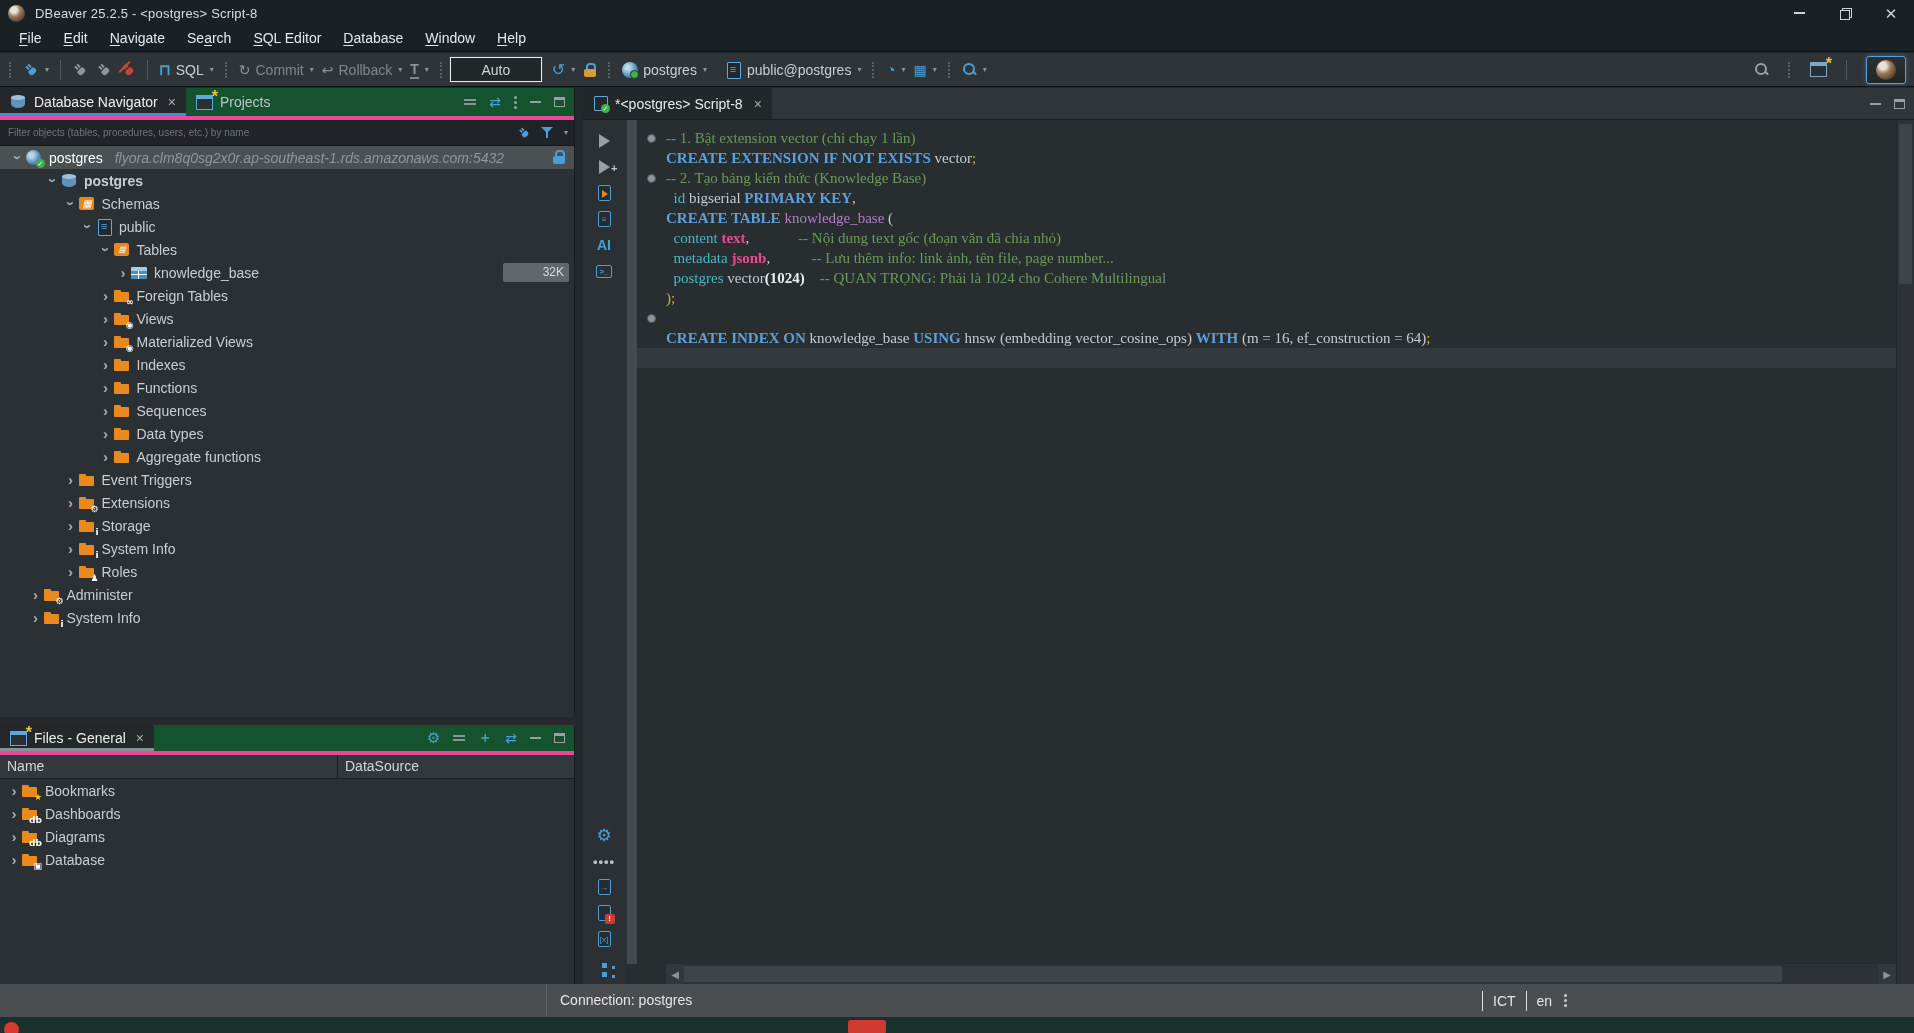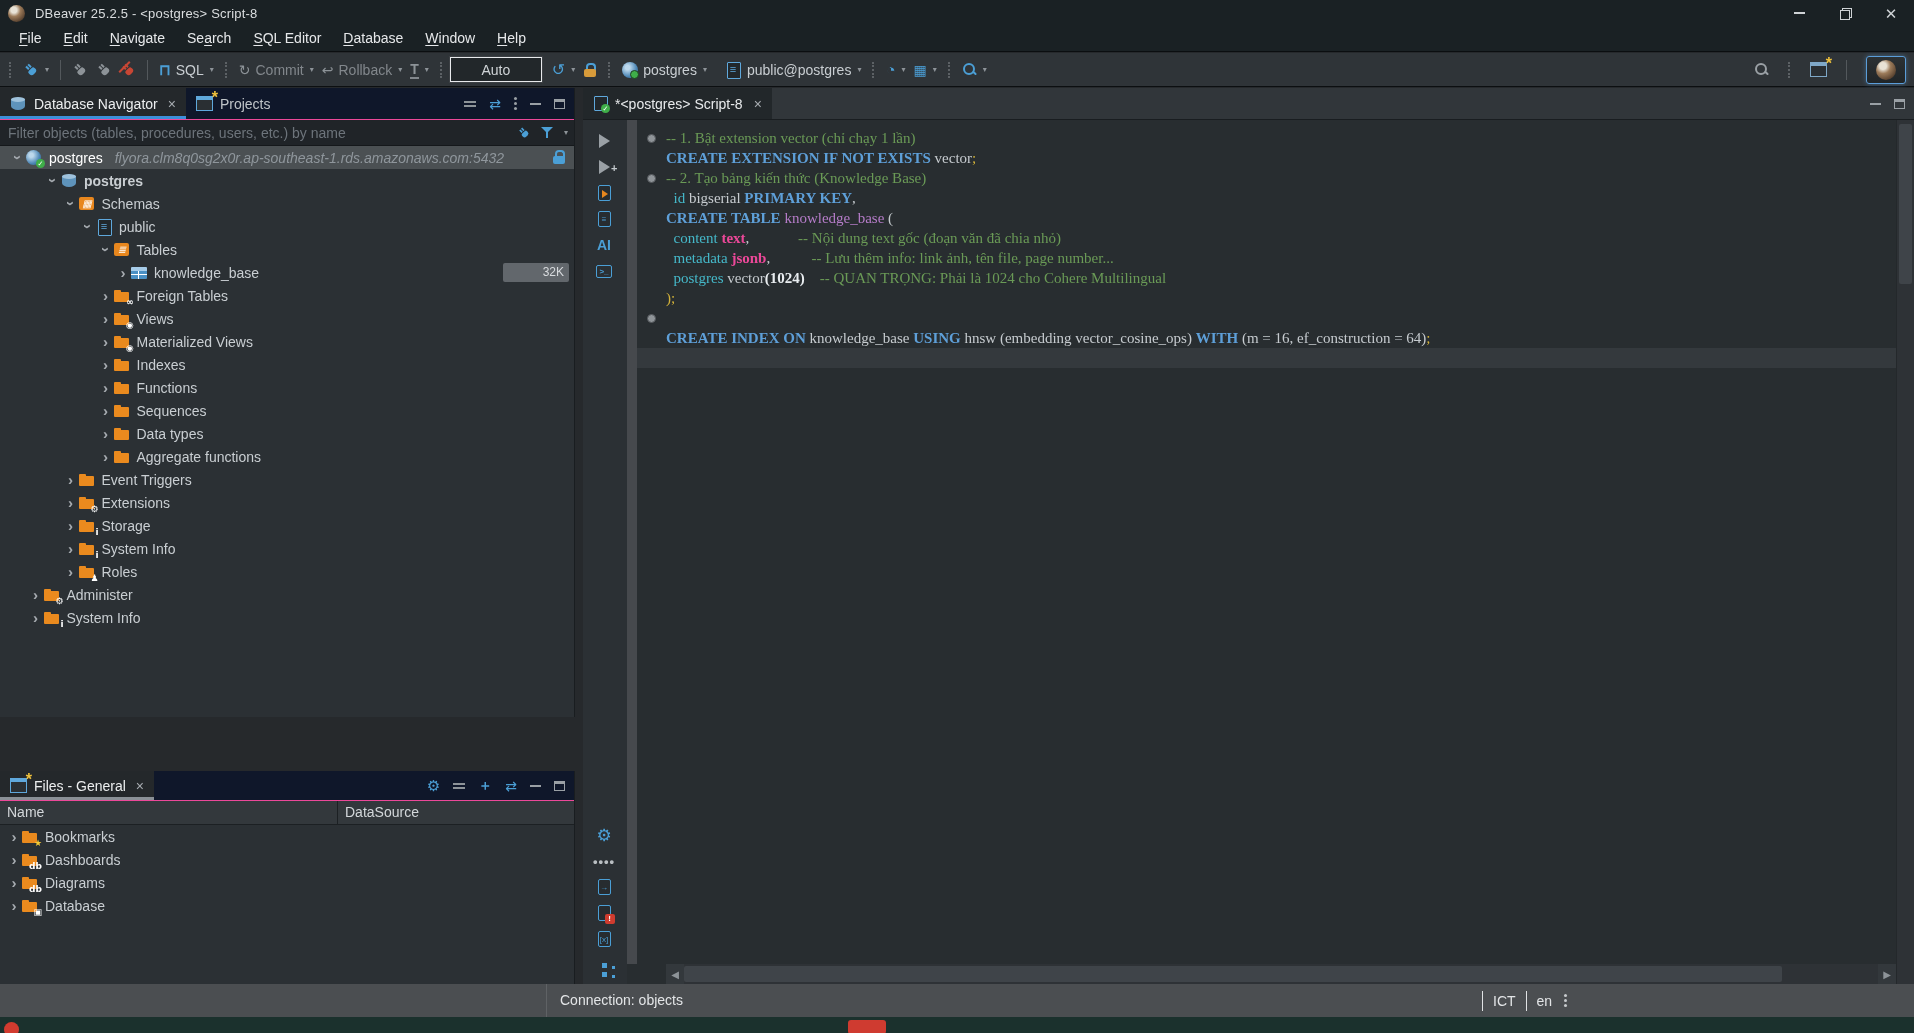--- a/index.html
+++ b/index.html
@@ -64,35 +64,35 @@
     background:linear-gradient(#2c3134,#202528); display:flex; align-items:center; justify-content:center;
     box-shadow:0 0 5px rgba(90,160,220,.45); }
 
   
   .workspace { position:absolute; top:88px; left:0; right:0; bottom:49px; }
   .leftcol { position:absolute; left:0; top:0; width:575px; bottom:0; }
   .vsash { position:absolute; left:575px; width:8px; top:0; bottom:0; background:#26292c; }
   .editorcol { position:absolute; left:583px; right:0; top:0; bottom:0; }
 
   
-  .ptabs { height:32px; background:#0f172a; display:flex; align-items:stretch; border-bottom:1px solid #ec4899; }
+  .ptabs { height:32px; background:#14532d; display:flex; align-items:stretch; border-bottom:4px solid #ec4899; }
   .ptab { display:flex; align-items:center; padding:0 10px; color:#bfc4c8; font-size:14px; gap:7px; }
   .ptab.active { background:#24282b; color:#eceeef; box-shadow:inset 0 -3px 0 #3c8fd9; }
   .ptab.active-gray { background:#24282b; color:#eceeef; box-shadow:inset 0 -3px 0 #8a9096; }
   .ptab .x { color:#a8adb2; font-size:14px; margin-left:3px; }
   .picons { margin-left:auto; display:flex; align-items:center; gap:13px; padding-right:9px; }
   .hamb { width:12px; height:2px; background:#8d9398; box-shadow:0 4px 0 #8d9398; margin-top:-4px; }
   .wmin2 { width:11px; height:2px; background:#9aa0a5; }
   .wmax2 { width:11px; height:10px; border:1px solid #9aa0a5; border-top:3px solid #9aa0a5; }
   .vdots3 { width:3px; height:3px; border-radius:50%; background:#9aa0a5; box-shadow:0 5px 0 #9aa0a5, 0 -5px 0 #9aa0a5; }
 
   
   .nav-panel { position:absolute; top:0; left:0; right:0; height:629px; background:#2b3034; border-right:1px solid #191d20; }
   .filter-row { position:relative; height:26px; background:#202428; border-bottom:1px solid #15181b; display:flex; align-items:center; }
-  .filter-row input { flex:1; height:100%; background:transparent; border:none; outline:none; color:#c9ced2; font-size:14px; padding:0 8px; font-family:inherit; }
+  .filter-row input { flex:1; height:100%; background:transparent; border:none; outline:none; color:#c9ced2; font-size:10px; padding:0 8px; font-family:inherit; }
   .filter-row input::placeholder { color:#6d747b; }
   .filter-icons { display:flex; align-items:center; gap:9px; padding-right:6px; }
   .funnel { position:relative; width:13px; height:13px; }
   .funnel::before { content:""; position:absolute; left:0; top:1px; border-left:6px solid transparent; border-right:6px solid transparent; border-top:6px solid #4b9fd6; }
   .funnel::after { content:""; position:absolute; left:5px; top:6px; width:2px; height:6px; background:#4b9fd6; }
 
   .tree { position:absolute; top:58px; left:0; right:0; bottom:0; overflow:hidden; }
   .trow { position:relative; height:23px; display:flex; align-items:center; font-size:14px; color:#c9ced2; }
   .trow.sel { background:#4b5053; color:#fff; }
   .chev { width:16px; flex:none; color:#a6abb0; font-size:15px; font-weight:700; display:flex; justify-content:center; line-height:1; }
@@ -123,21 +123,21 @@
   .tic-boxor::before { content:""; position:absolute; left:0; top:1px; width:15px; height:13px; background:#e8871e; border-radius:2px; }
   .tic-page::before { content:""; position:absolute; left:2px; top:0; width:12px; height:15px; background:#22282c; border:1px solid #5fa8dc; border-radius:1px; }
   .tic-page::after { content:"≡"; position:absolute; left:2px; top:1px; width:12px; text-align:center; color:#5fa8dc; font-size:11px; line-height:13px; }
   .tic-grid::before { content:""; position:absolute; left:0; top:2px; width:16px; height:12px; border-radius:1px; background:#4a90c4;
     background-image:linear-gradient(to bottom, #a6cce9 0 4px, rgba(0,0,0,0) 4px),
       linear-gradient(to right, rgba(0,0,0,0) 7px, #fff 7px 8px, rgba(0,0,0,0) 8px),
       linear-gradient(to bottom, rgba(0,0,0,0) 7px, #fff 7px 8px, rgba(0,0,0,0) 8px); }
 
   
   .hsash { position:absolute; top:629px; left:0; right:0; height:8px; background:#26292c; }
-  .files-panel { position:absolute; top:637px; left:0; right:0; bottom:0; background:#2b3034; border-right:1px solid #191d20;margin-top:46px; }
+  .files-panel { position:absolute; top:637px; left:0; right:0; bottom:0; background:#2b3034; border-right:1px solid #191d20; }
   .files-panel .ptabs { height:30px; }
   .fcols { display:flex; height:24px; background:#33383c; border-bottom:1px solid #1c2023; color:#d3d7da; font-size:14px; }
   .fcol { line-height:23px; padding-left:7px; }
   .fcol.name { width:338px; border-right:1px solid #1c2023; }
   .frows .trow { height:23px; }
 
   
   .ed-tabs { height:32px; background:#31363a; display:flex; border-bottom:1px solid #191d20; }
   .ed-tab { display:flex; align-items:center; gap:7px; padding:0 10px; background:#22272a; color:#e8eaec; font-size:14px; }
   .ed-tab .x { color:#a8adb2; margin-left:4px; }
@@ -622,21 +622,21 @@
         </div>
       </div>
       <div class="vscroll">
           <div class="vs-thumb"></div>
         </div>
     </div>
   </div>
 
   <div class="statusbar">
     <span class="sb-div"></span>
-    <span class="sb-conn">Connection: objects</span>
+    <span class="sb-conn">Connection: postgres</span>
     <div class="sb-right">
       <span class="sb-sep"></span>
       <span>ICT</span>
       <span class="sb-sep"></span>
       <span>en</span>
       <span class="sb-dots"></span>
     </div>
   </div>
 
   <div class="taskbar">

